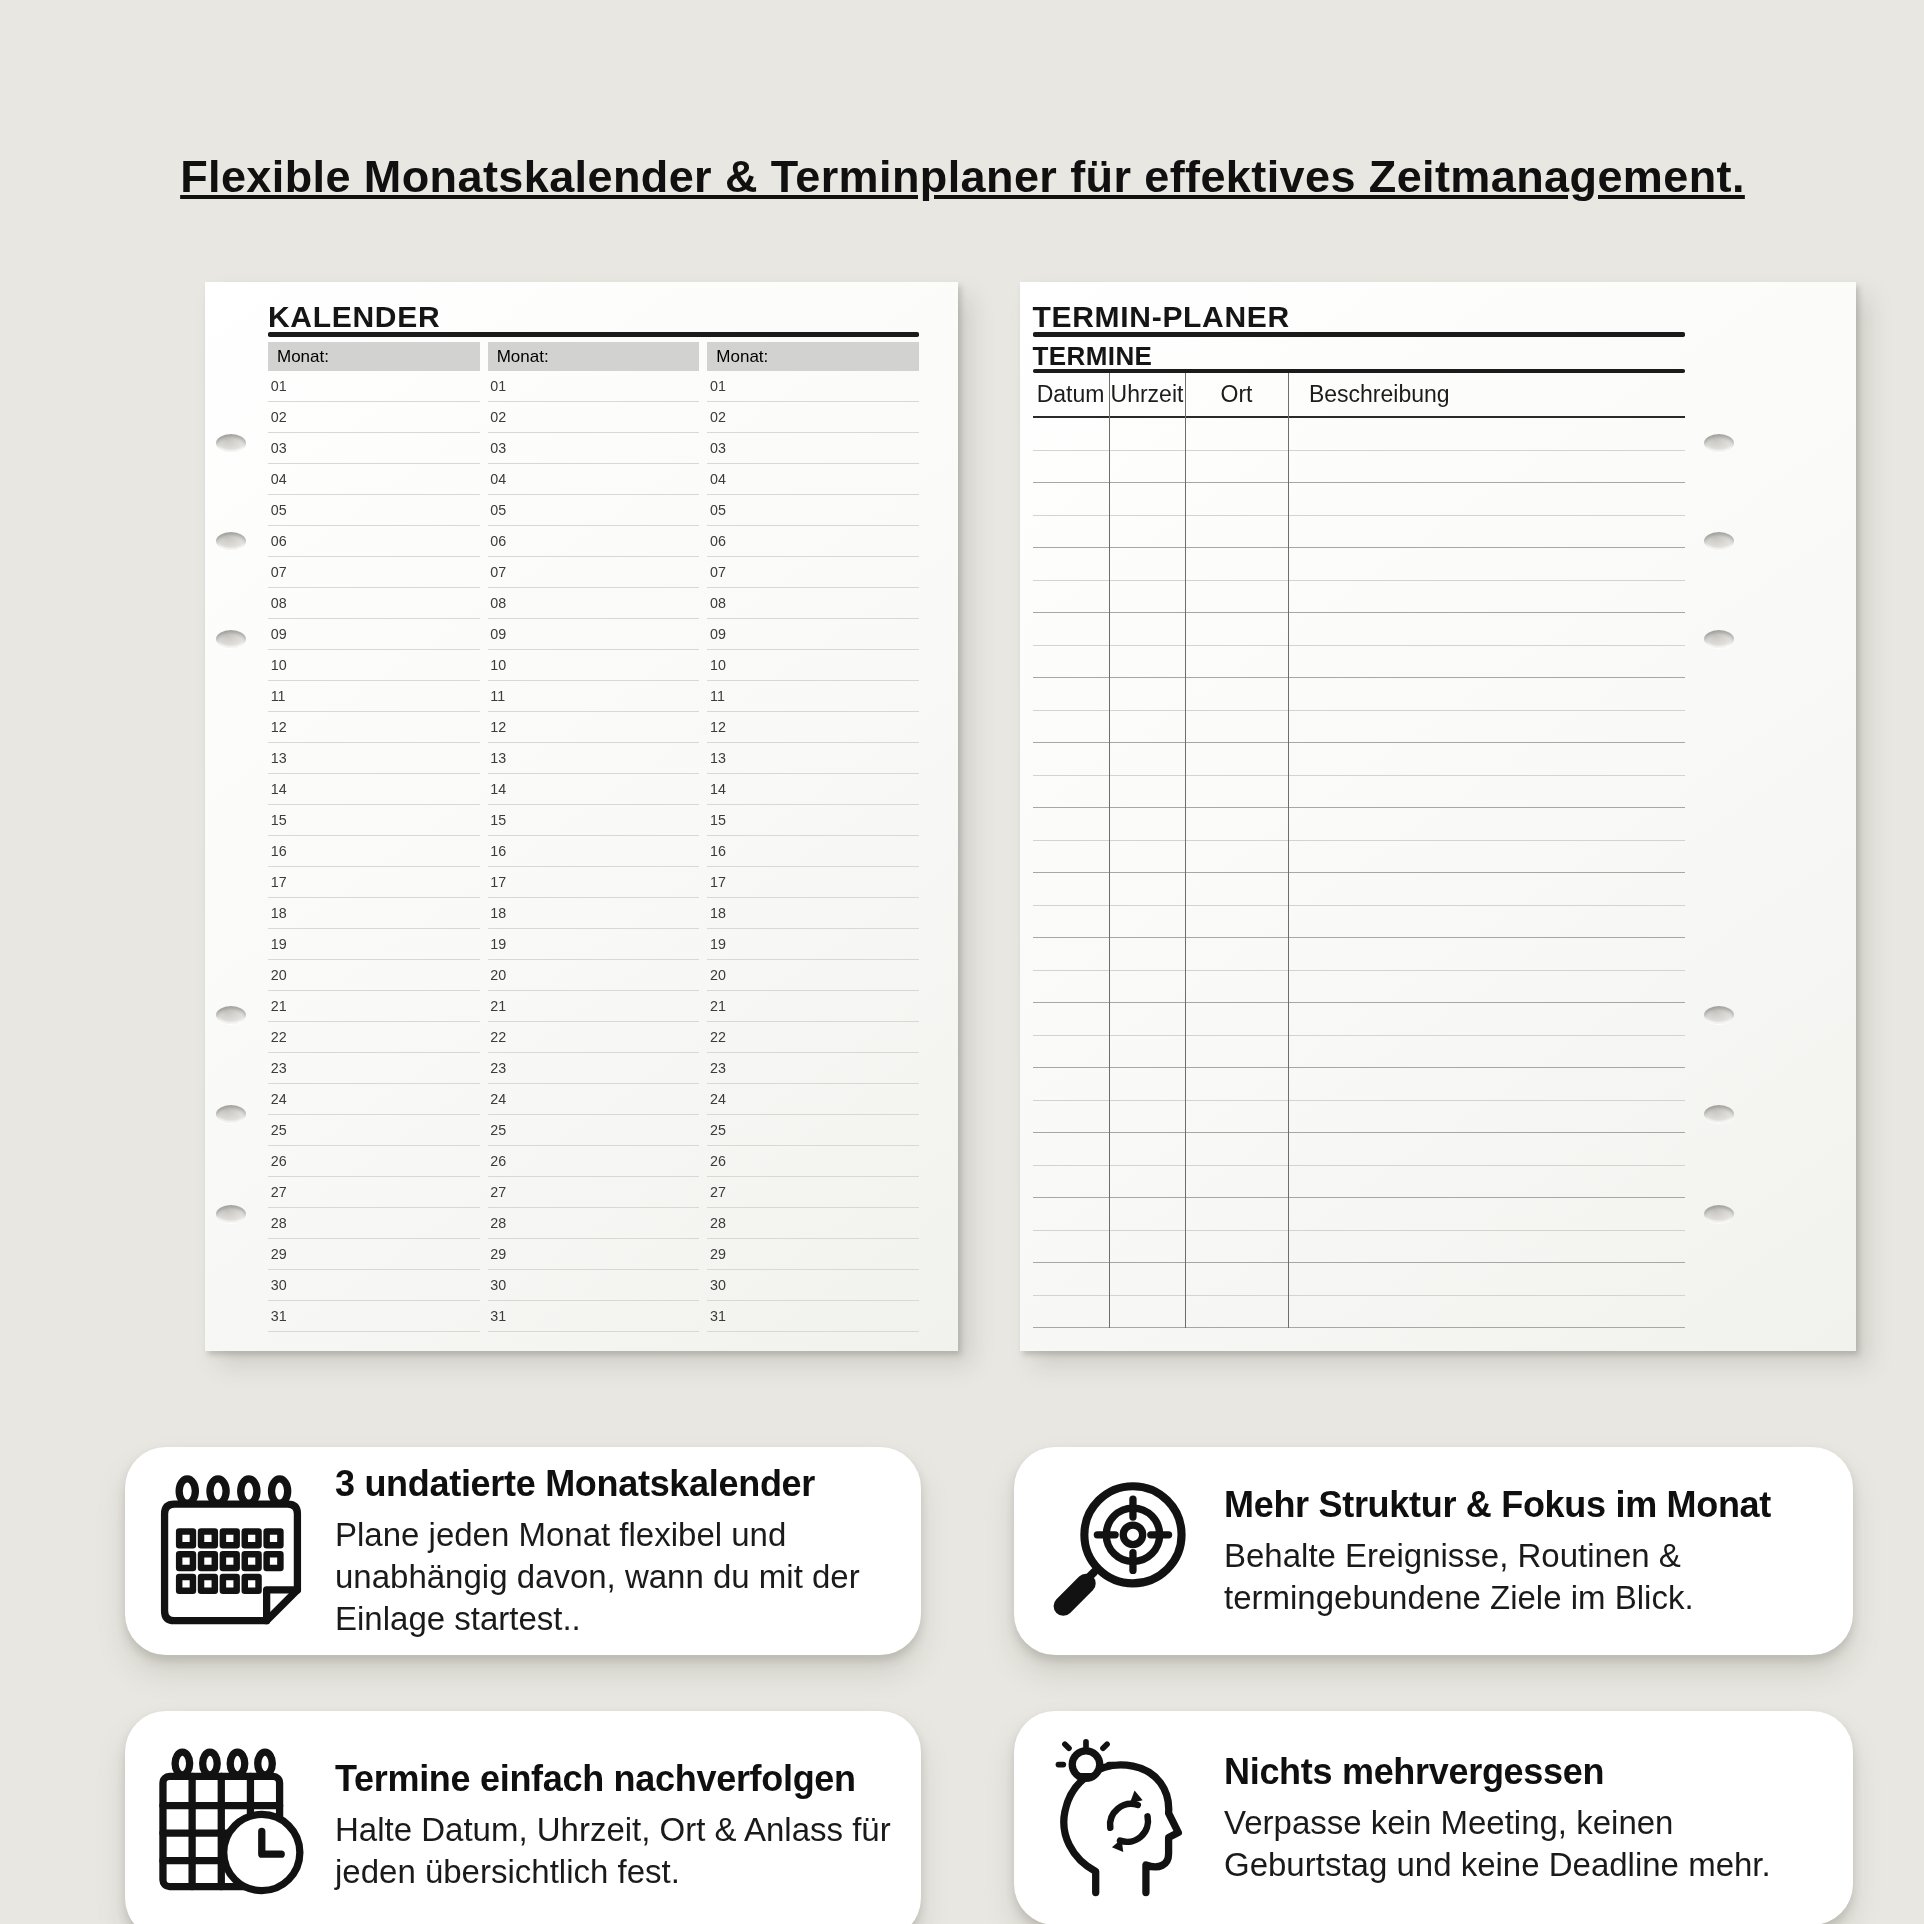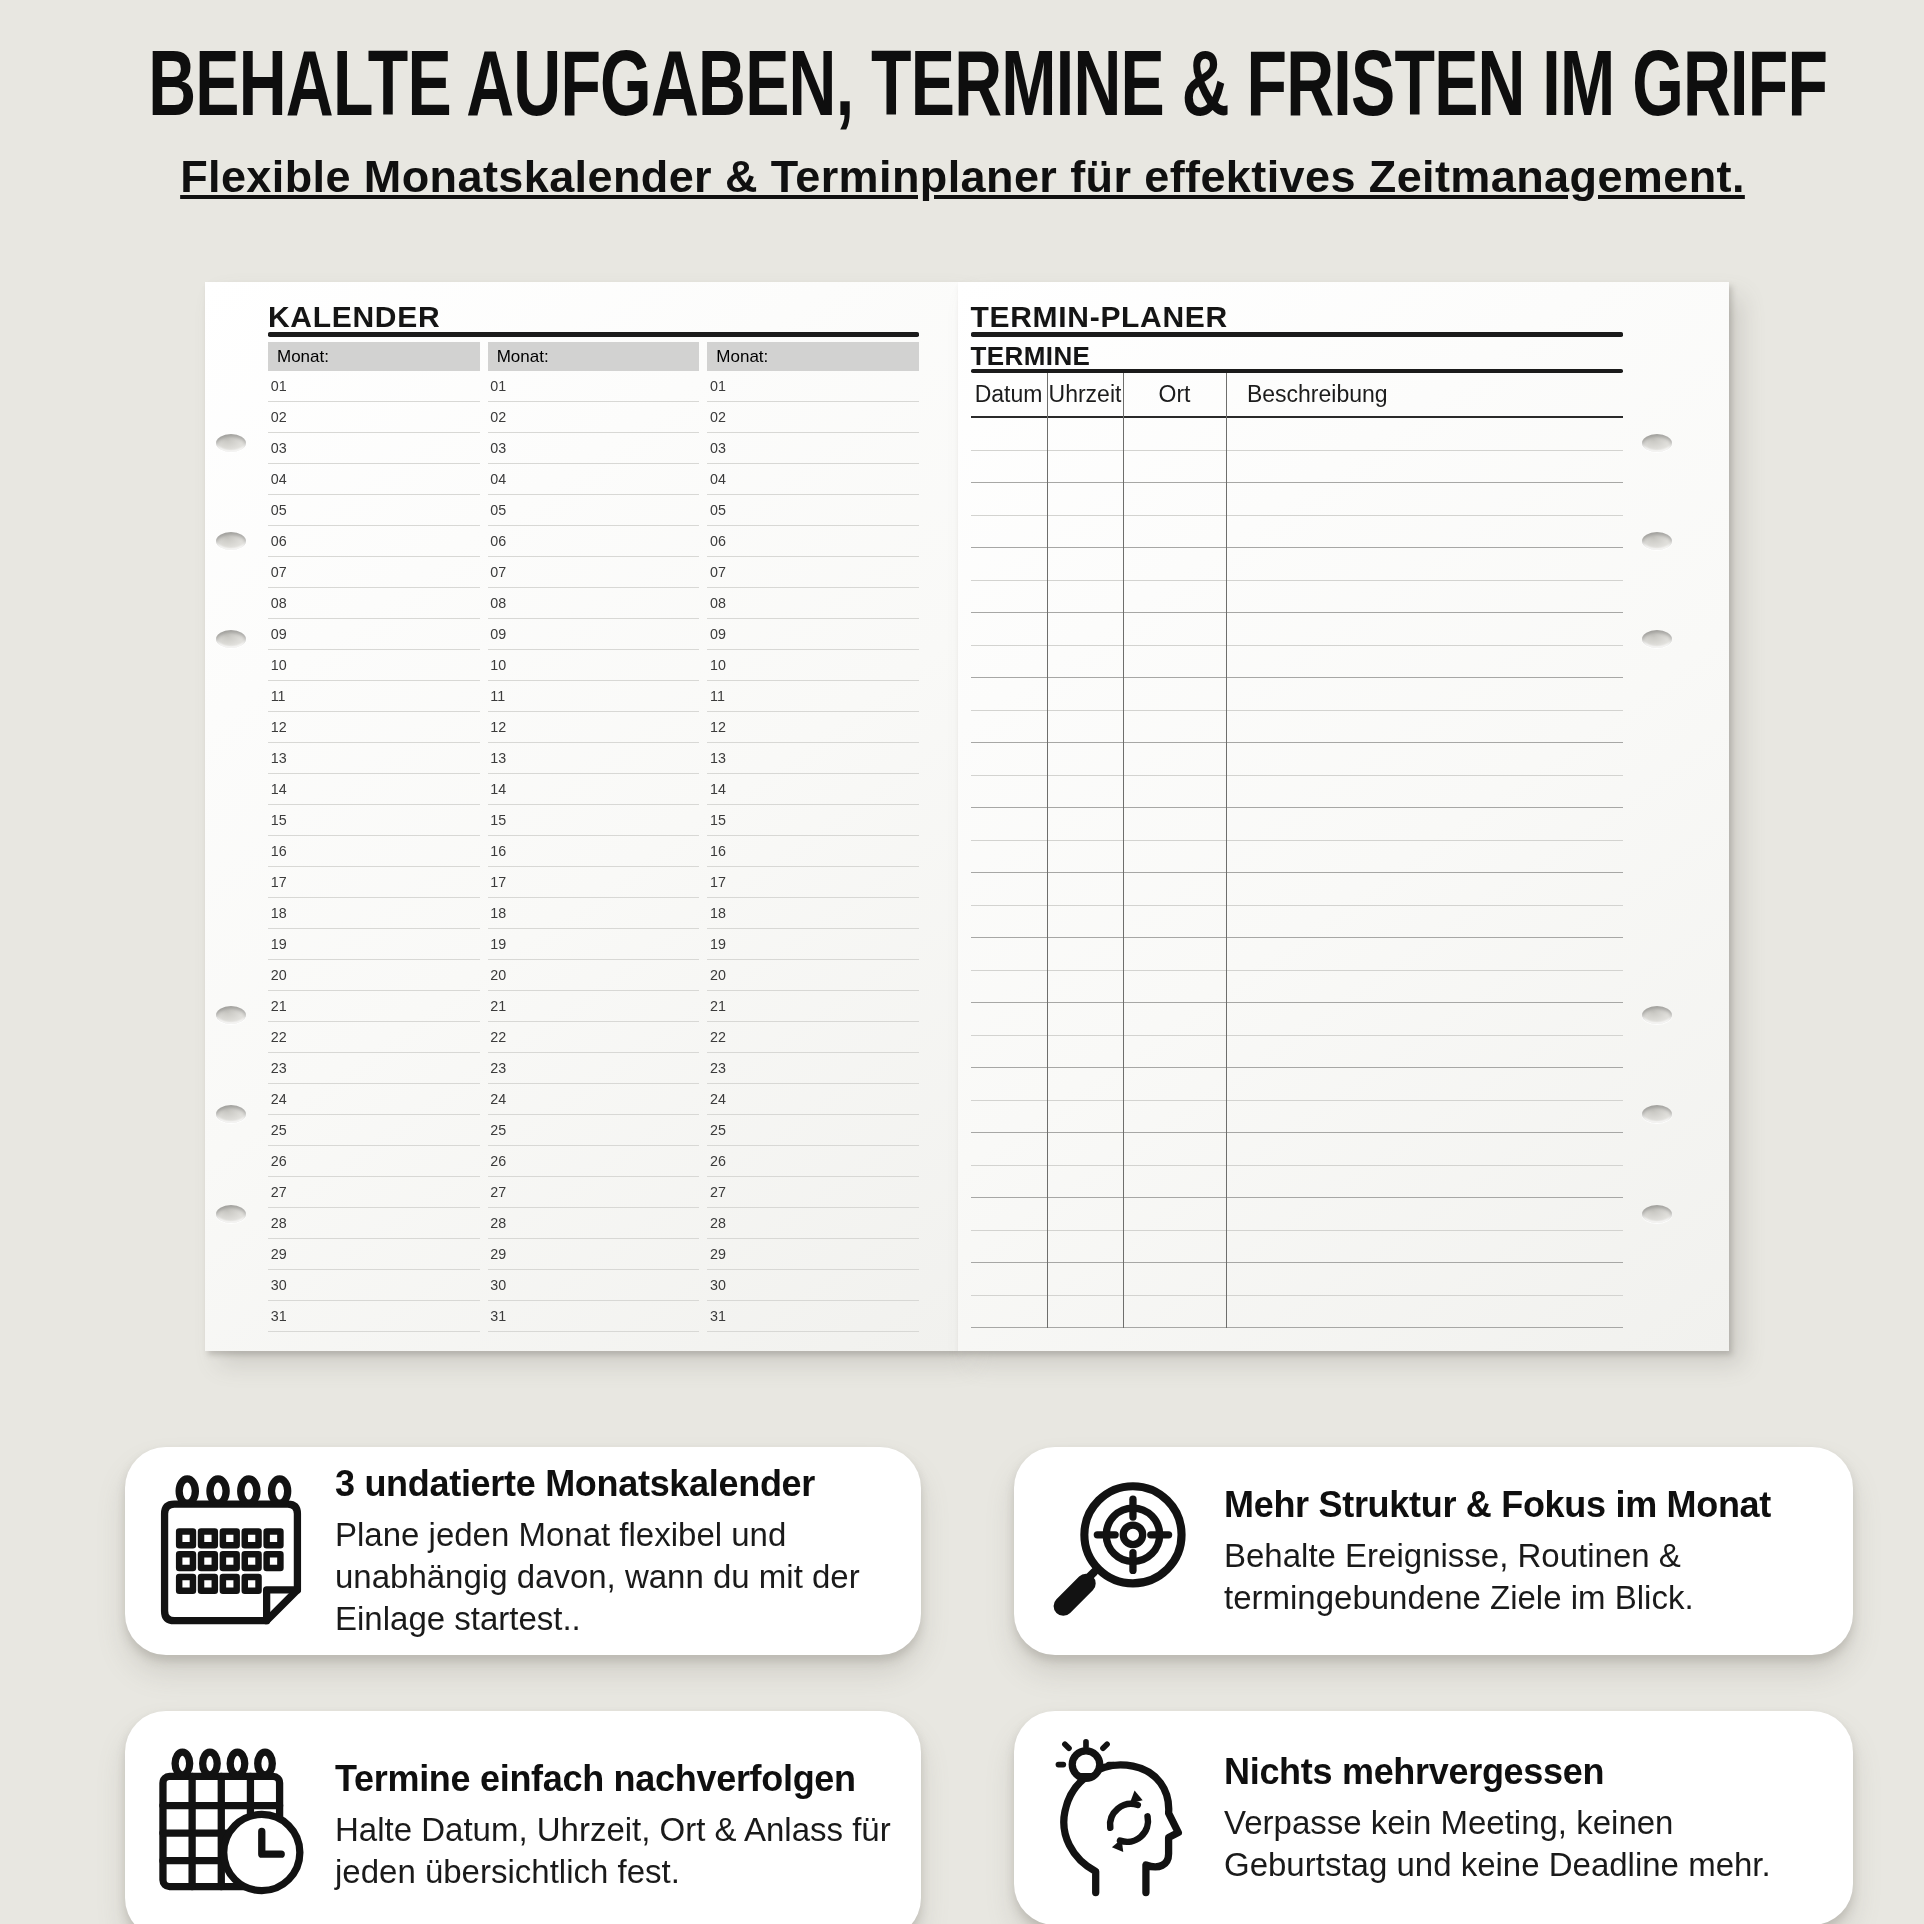--- a/index.html
+++ b/index.html
@@ -12,21 +12,21 @@
   .headline .hx{display:inline-block;transform:scale(0.85,1.18);transform-origin:center top;
                 white-space:nowrap;letter-spacing:-0.9px;}
   .subhead{position:absolute;top:151px;left:0;right:0;text-align:center;
            font-size:45px;font-weight:700;color:#101010;letter-spacing:0.4px;text-decoration:underline;}
 
   
   .page{position:absolute;top:282px;height:1069px;
         background:linear-gradient(145deg,#ffffff 0%,#f9f9f7 55%,#f1f1ee 100%);
         box-shadow:2.7px 3.6px 5.3px rgba(104,102,94,.28),12.5px 14.3px 23px rgba(104,102,94,.20);}
   .page.kal{left:205px;width:753px;}
-  .page.ter{left:958px;width:771px;}
+  .page.ter{left:1020px;width:836px;}
 
   .pg-title{position:absolute;font-size:30px;font-weight:700;color:#151515;letter-spacing:0.7px;}
   .kal .pg-title{left:63px;top:18px;}
   .ter .pg-title{left:12.5px;top:18px;}
   .rule{position:absolute;height:4.5px;background:#1b1b1b;border-radius:1.8px;}
   .kal .rule-main{left:63px;width:651px;top:50px;}
   .ter .rule-main{left:12.5px;width:652px;top:50px;}
   .sec-title{position:absolute;left:12.5px;top:59px;font-size:26px;font-weight:700;color:#151515;letter-spacing:0.4px;}
   .ter .rule-sub{left:12.5px;width:652px;top:87px;height:3.6px;}
 
@@ -68,21 +68,20 @@
   .icon-wrap svg{width:100%;height:100%;display:block;}
   .card-text{margin-left:23px;min-width:0;}
   .card-title{font-size:36px;font-weight:700;color:#0f0f0f;margin-bottom:9px;letter-spacing:-0.3px;}
   .card-body{font-size:33px;line-height:42px;color:#1a1a1a;}
 </style>
 </head>
 <body>
 
 <div id="canvas">
 
-  <h1 class="headline"><span class="hx">BEHALTE AUFGABEN, TERMINE &amp; FRISTEN IM GRIFF</span></h1>
   <div class="subhead">Flexible Monatskalender &amp; Terminplaner für effektives Zeitmanagement.</div>
 
   <section class="page kal">
     <div class="pg-title">KALENDER</div>
     <div class="rule rule-main"></div>
     <div class="cal-cols" id="calCols">
         <div class="cal-col">
           <div class="m-bar">Monat:</div>
           <div class="day-row">01</div>
           <div class="day-row">02</div>

